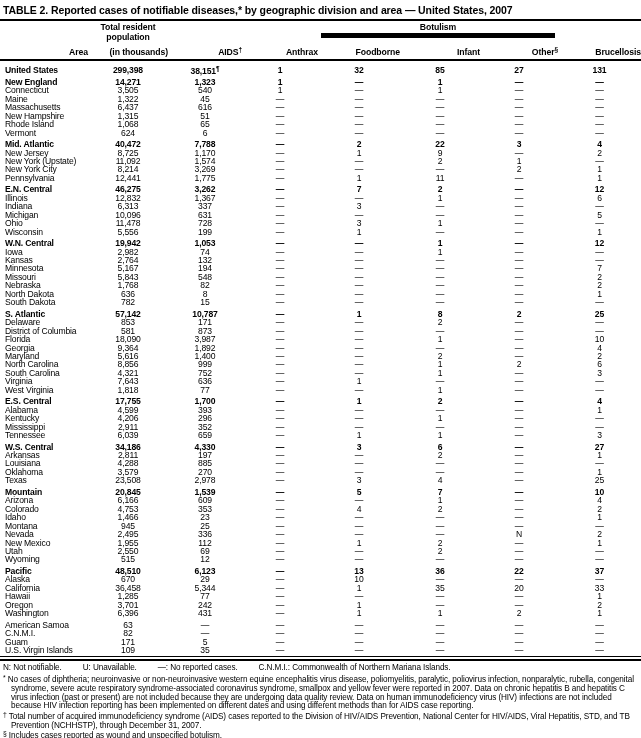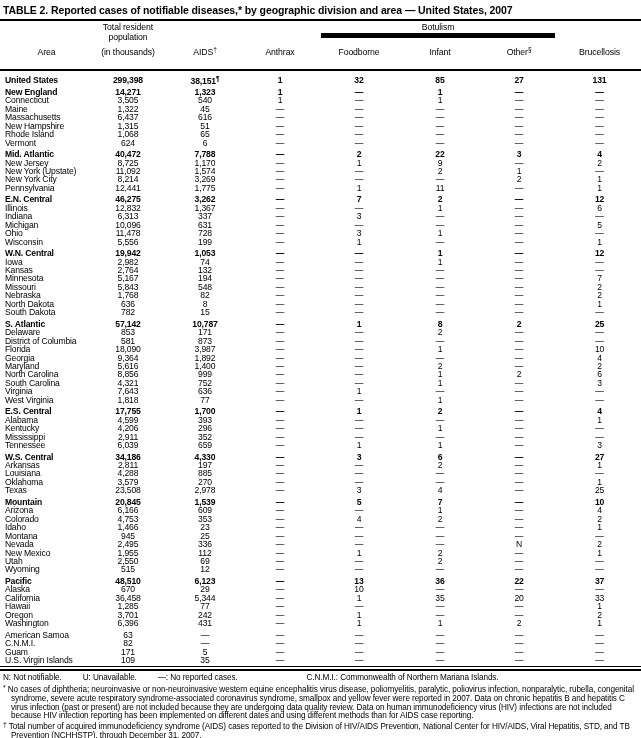--- a/index.html
+++ b/index.html
@@ -9,41 +9,41 @@
   }
   .title{
     font-size:10.5px;font-weight:bold;letter-spacing:-0.1px;
     padding:2px 0 3px 3px;white-space:nowrap;
   }
   .rule{height:2px;background:#000;}
   table{
     width:641px;border-collapse:collapse;table-layout:fixed;
     font-size:8.6px;
   }
-  thead th{font-weight:normal;padding:0;font-size:8.7px;letter-spacing:-0.1px;}
+  thead th{font-weight:bold;padding:0;font-size:8.7px;letter-spacing:-0.1px;}
   tr.h1 th{vertical-align:top;height:21px;line-height:9.5px;text-align:center;padding-top:2px;}
   .bot-underline{display:block;margin:0 3px;border-bottom:5px solid #000000;padding-bottom:1px;line-height:9px;}
-  tr.h2 th{vertical-align:bottom;height:13px;padding-bottom:12px;text-align:center;line-height:9px;}
+  tr.h2 th{vertical-align:bottom;height:13px;padding-bottom:2px;text-align:right;line-height:9px;}
   th.area-h{text-align:left;padding-left:5px;}
   tr.h2 th{border-bottom:2px solid #000;}
   .hsup{font-size:6.5px;vertical-align:3px;}
   tbody td{
     padding:0;text-align:center;line-height:8.45px;height:8.45px;
     white-space:nowrap;letter-spacing:-0.15px;
   }
   tbody td.area{text-align:left;padding-left:5px;}
   tbody tr:first-child td{padding-top:4px;}
   tbody tr.gap td{padding-top:3px;}
   tbody tr.bold td{font-weight:bold;}
   .sup{font-size:6.5px;vertical-align:2.5px;}
   .double-rule{margin-top:2px;border-top:1px solid #000;border-bottom:2px solid #000;height:2px;}
   .footnotes{margin-top:3px;font-size:8.2px;line-height:8.7px;padding-left:3px;letter-spacing:-0.1px;}
   .legend{margin-bottom:1px;}
   .legend .leg{margin-right:21px;}
-  .legend .leg:last-child{margin-right:0;margin-left:48px;}
+  .legend .leg:last-child{margin-right:0;}
   .note{padding-left:8px;text-indent:-8px;}
   .mark{font-size:6.8px;vertical-align:2px;}
 </style>
 </head>
 <body>
 
 <div class="page">
   <div class="title">TABLE 2. Reported cases of notifiable diseases,* by geographic division and area — United States, 2007</div>
   <div class="rule"></div>
 

